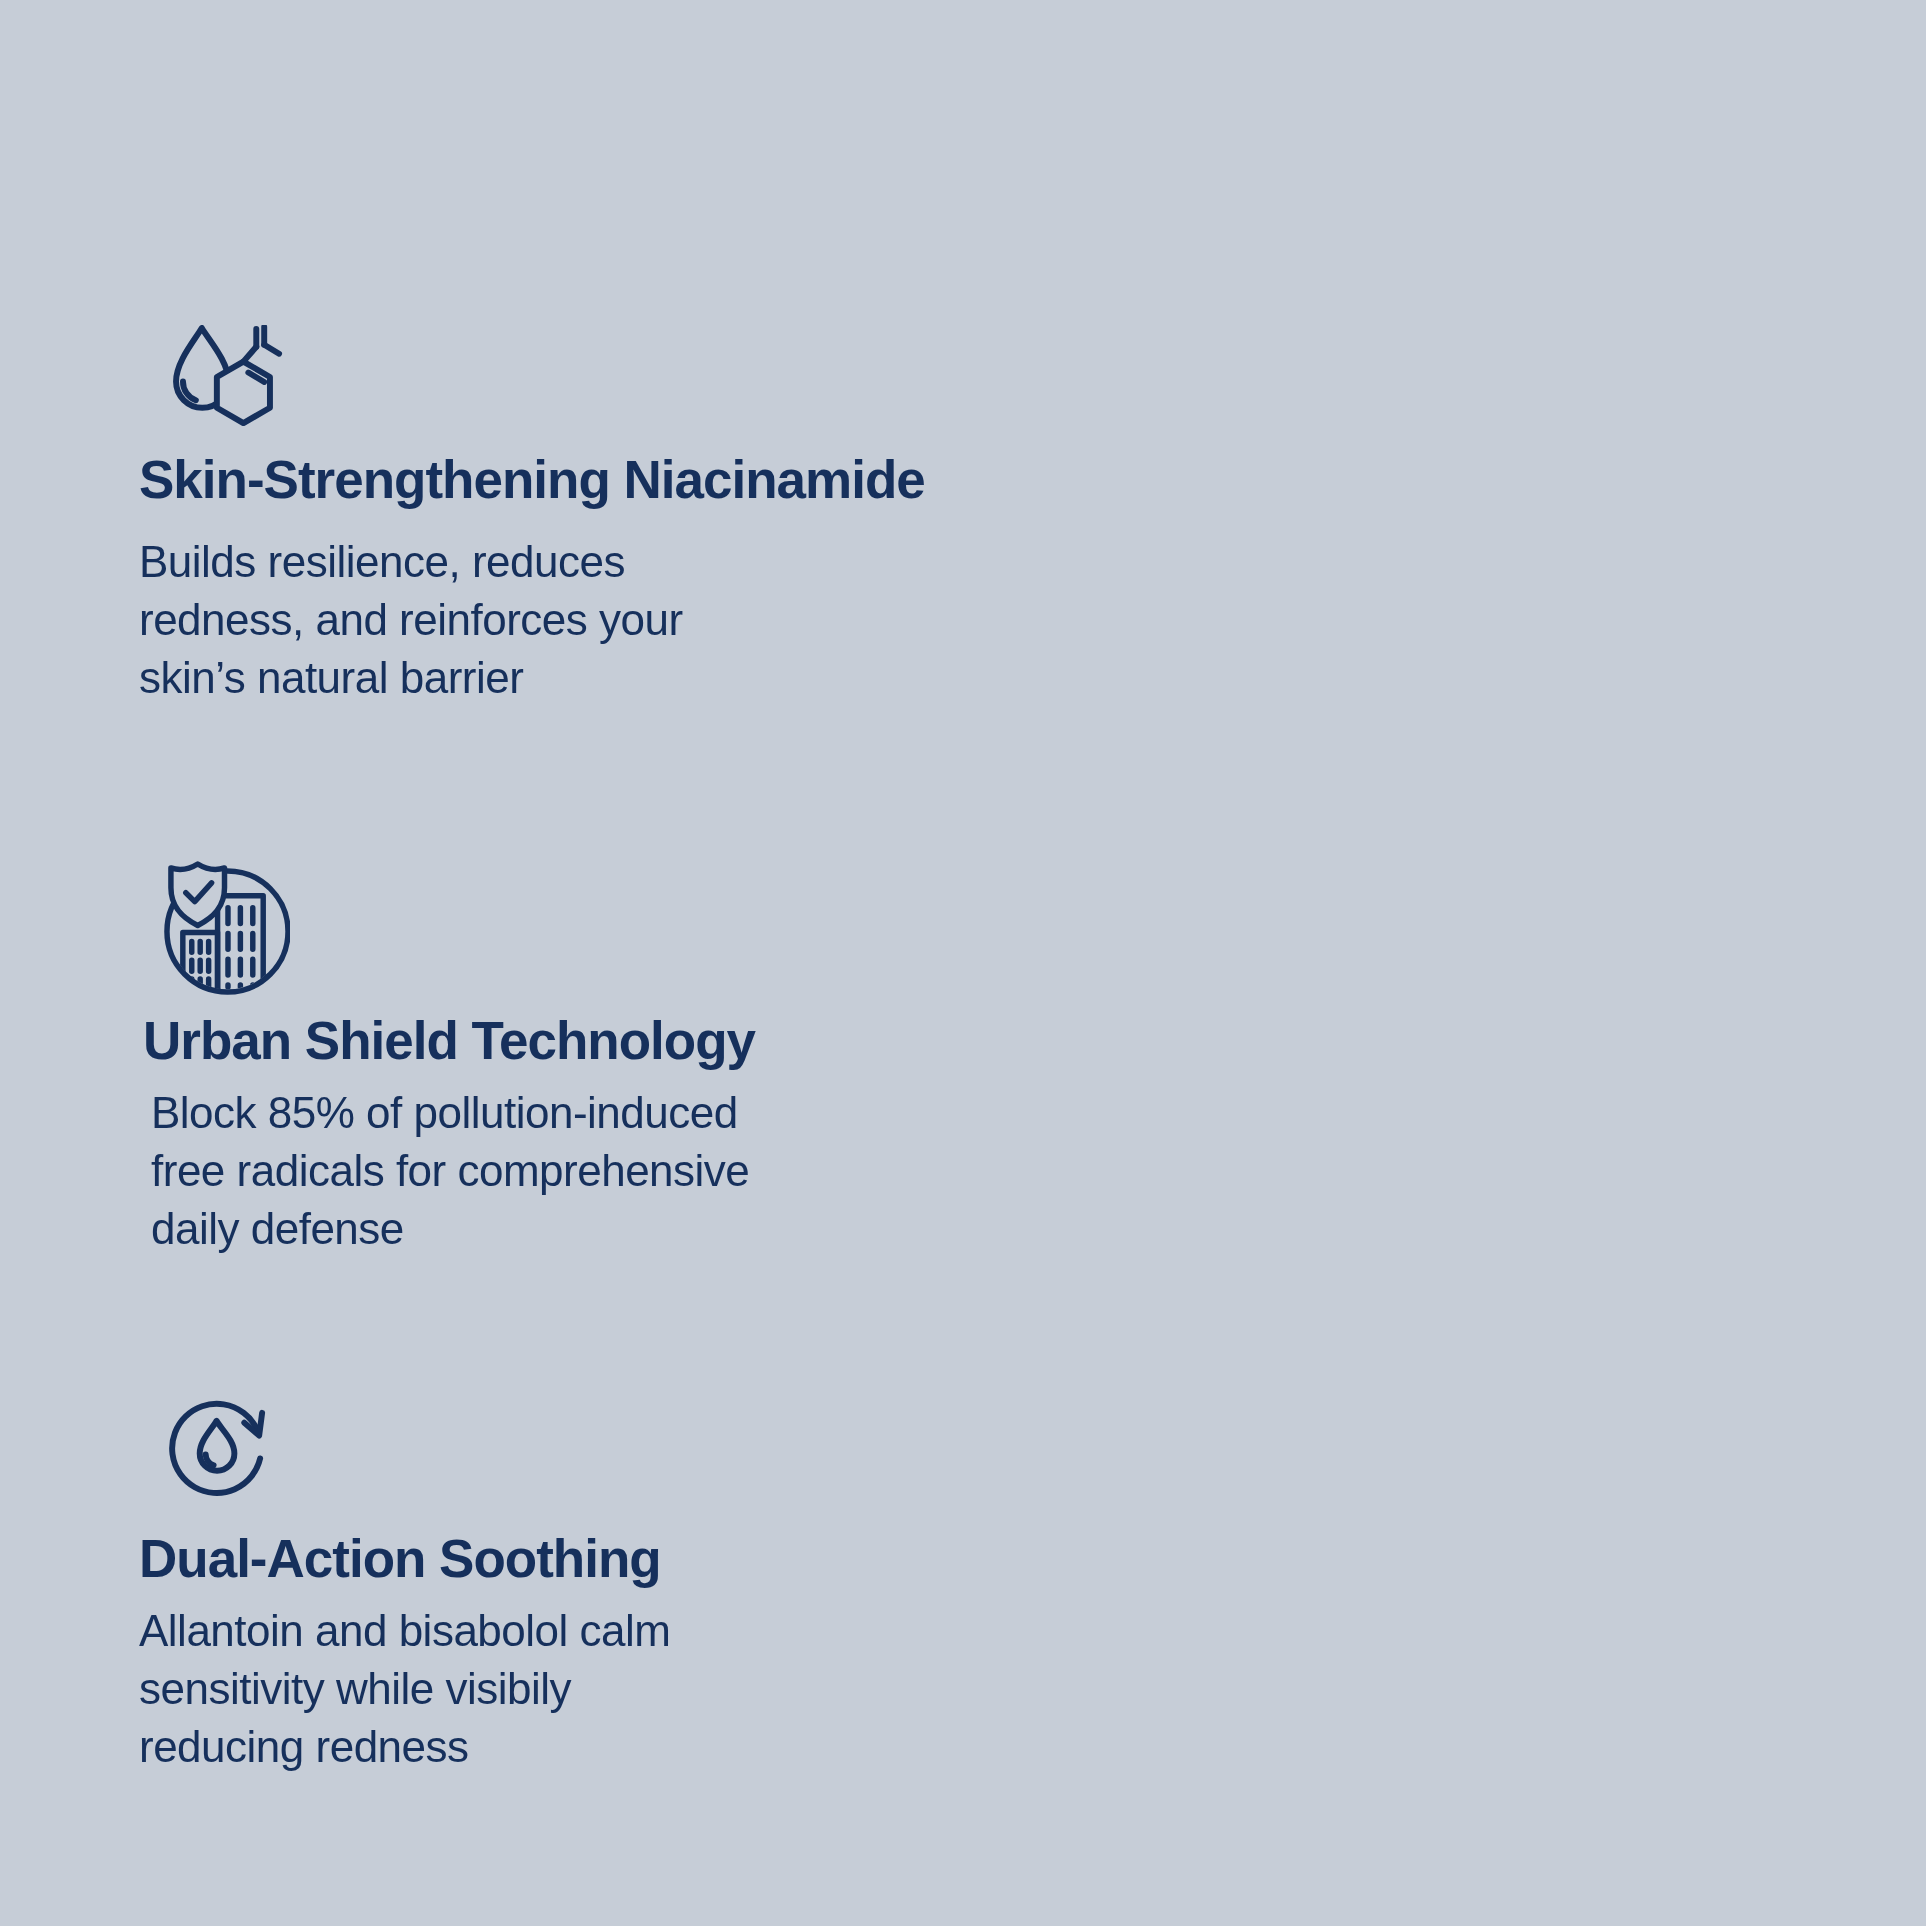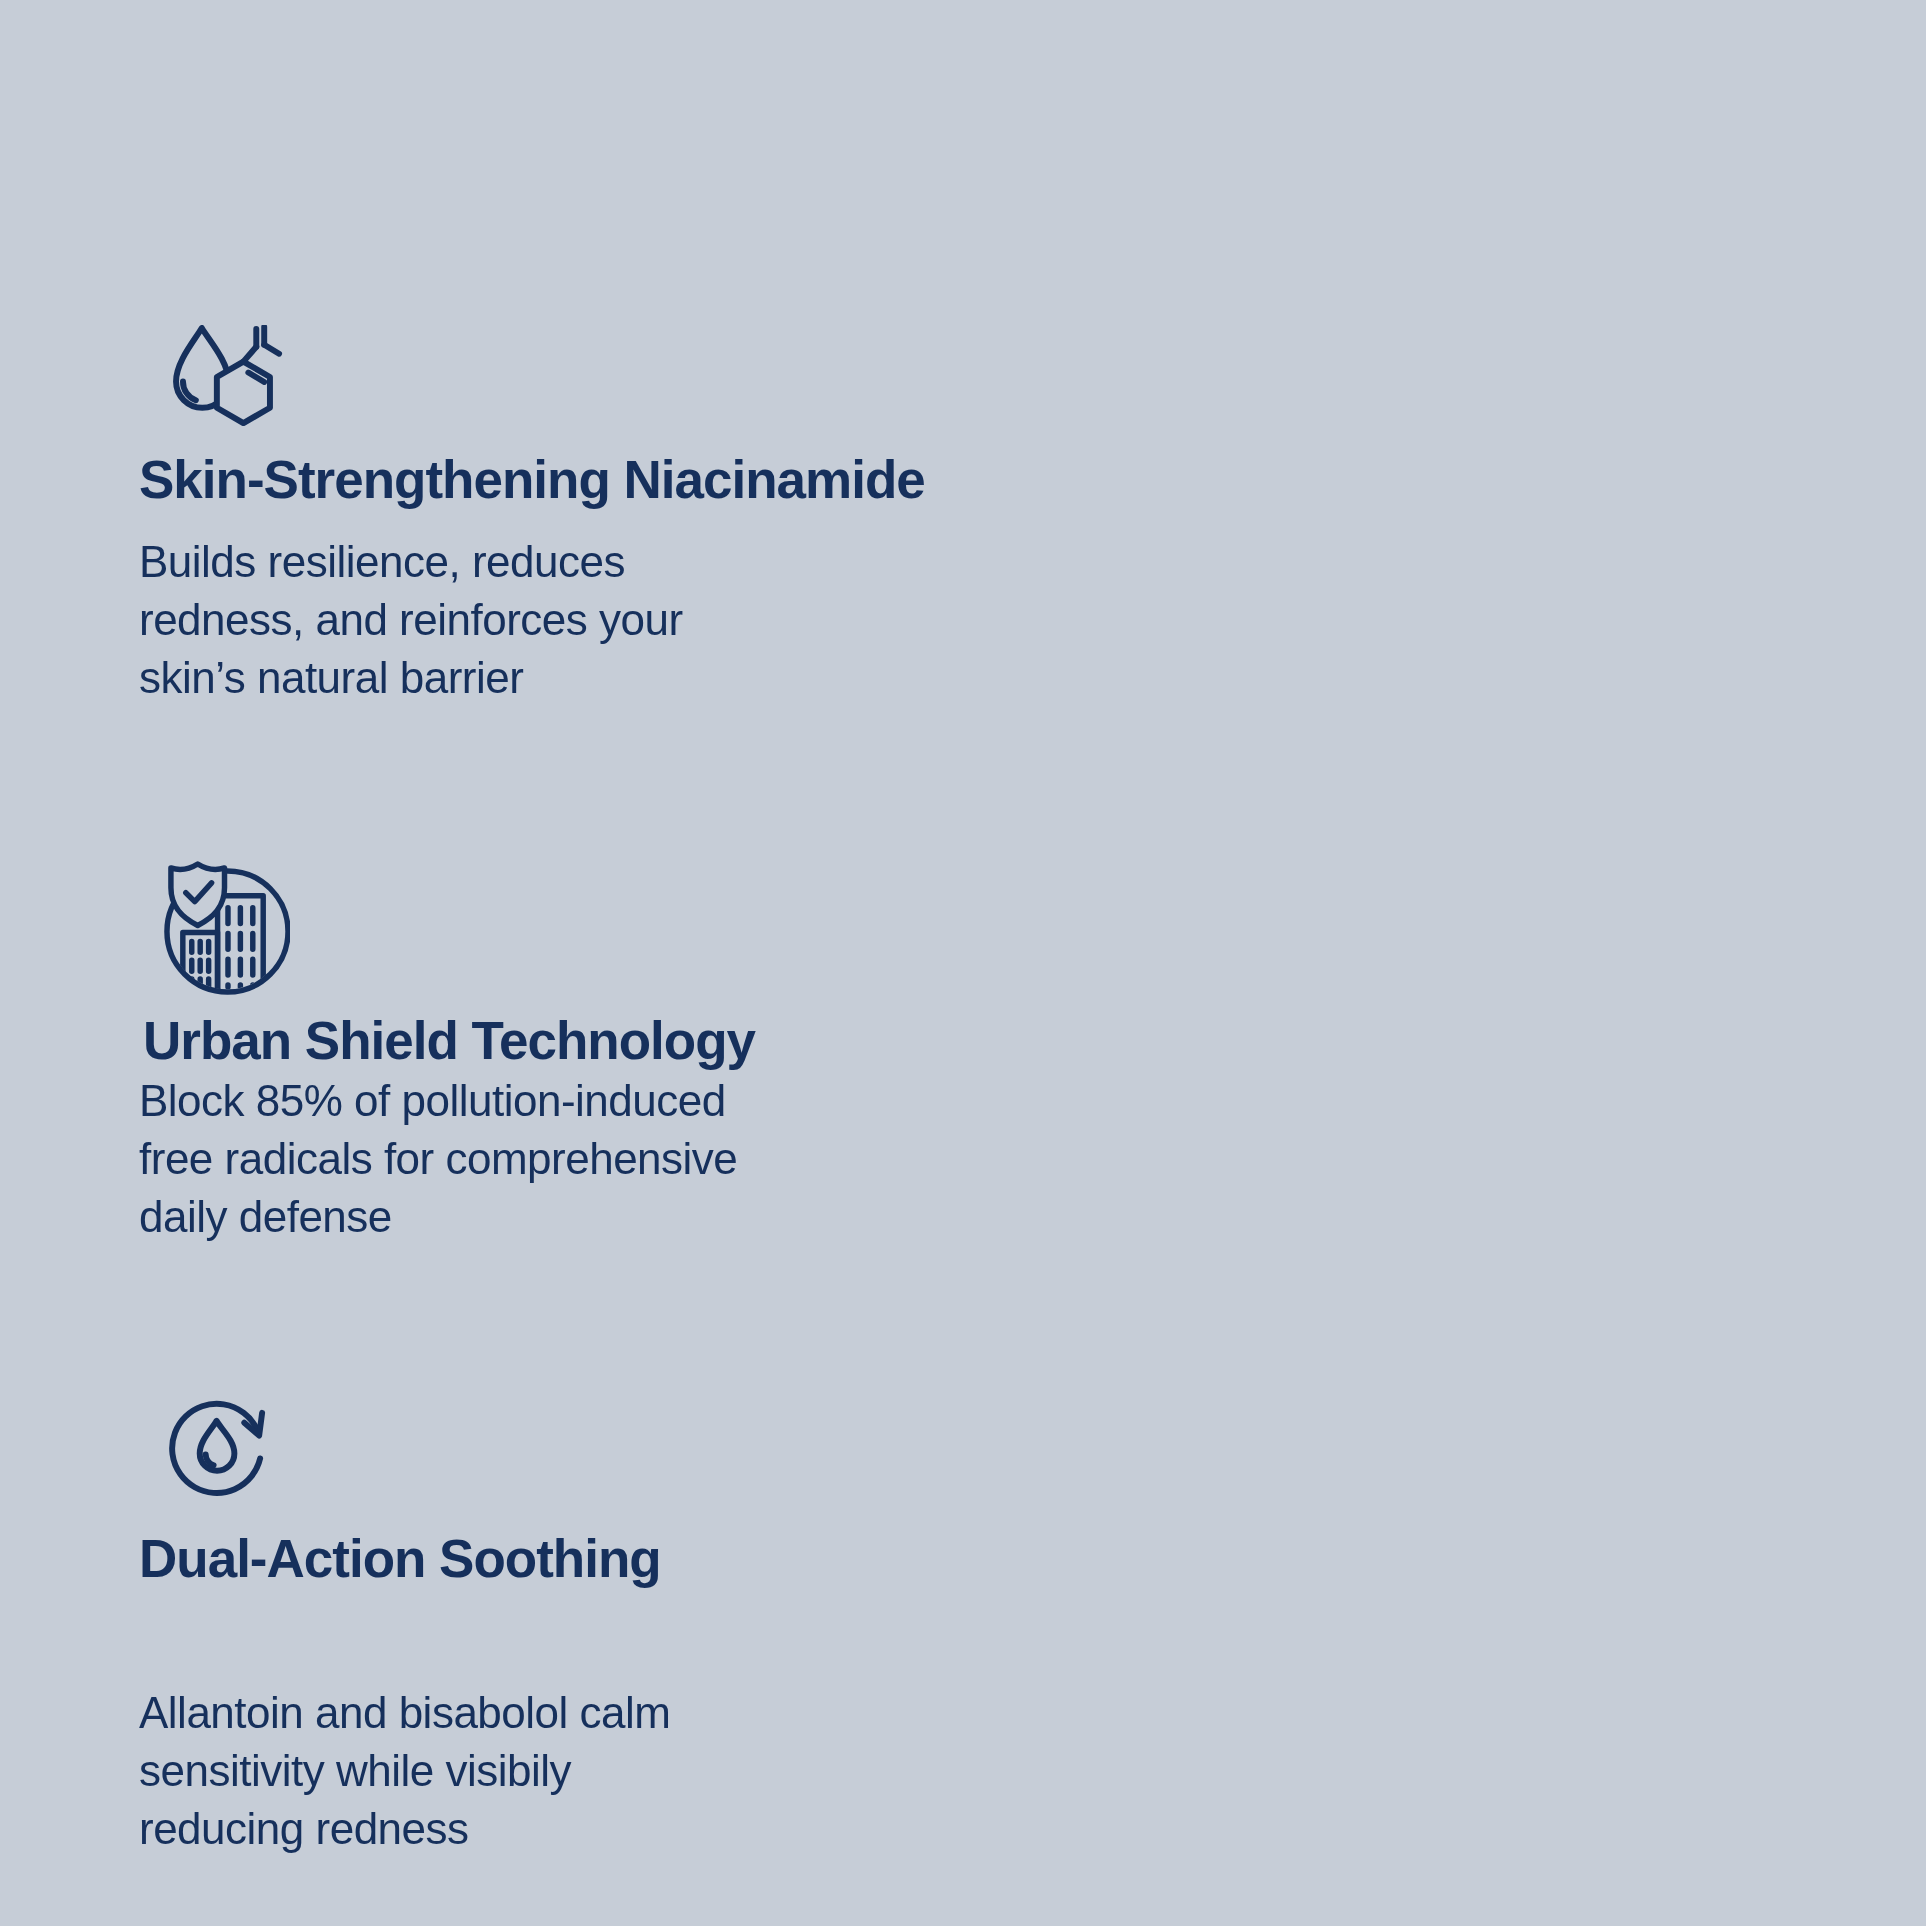--- a/index.html
+++ b/index.html
@@ -93,36 +93,36 @@
           <line x1="31" y1="86" x2="31" y2="136" stroke-dasharray="11 8"></line>
           <line x1="39.5" y1="86" x2="39.5" y2="136" stroke-dasharray="11 8"></line>
           <line x1="48" y1="86" x2="48" y2="136" stroke-dasharray="11 8"></line>
         </g>
 
         <path d="M 37 8 C 45 13 55 15 64 12 L 64 32 C 64 51 53 62 37 70 C 21 62 10 51 10 32 L 10 12 C 19 15 29 13 37 8 Z" fill="#c6cdd7"></path>
         <polyline points="25,37 34,46 51,27"></polyline>
       </svg>
     </div>
     <h2 class="abs feature-heading" style="left:139px; top:1008px; margin:4px;">Urban Shield Technology</h2>
-    <p class="abs feature-body" style="left:139px; top:1072px; margin:0;">Block 85% of pollution-induced
+    <p class="abs feature-body" style="left:139px; top:1072px; margin:12px;">Block 85% of pollution-induced
 free radicals for comprehensive
 daily defense</p>
   </section>
 
   <section>
     <div class="abs icon-box" style="left:167px; top:1397px; width:111px; height:103px;">
       <svg width="111" height="103" viewBox="0 0 112 104" fill="none" stroke="#16305c" stroke-width="6" stroke-linecap="round" stroke-linejoin="round">
 
         <path d="M 94 62 A 45 45 0 1 1 90 31"></path>
         <polyline points="78,26 93,39 96,16"></polyline>
 
         <path d="M 50 24 C 45 33 33 44 33 57 A 17.5 17.5 0 0 0 68 57 C 68 44 55 33 50 24 Z"></path>
         <path d="M 39 58 A 12 12 0 0 0 47 69"></path>
       </svg>
     </div>
     <h2 class="abs feature-heading" style="left:139px; top:1530px; margin:0;">Dual-Action Soothing</h2>
-    <p class="abs feature-body" style="left:139px; top:1684px; margin:0;">Allantoin and bisabolol calm
+    <p class="abs feature-body" style="left:139px; top:1602px; margin:0;">Allantoin and bisabolol calm
 sensitivity while visibily
 reducing redness</p>
   </section>
 
 </div>
 
 
 </body></html>

